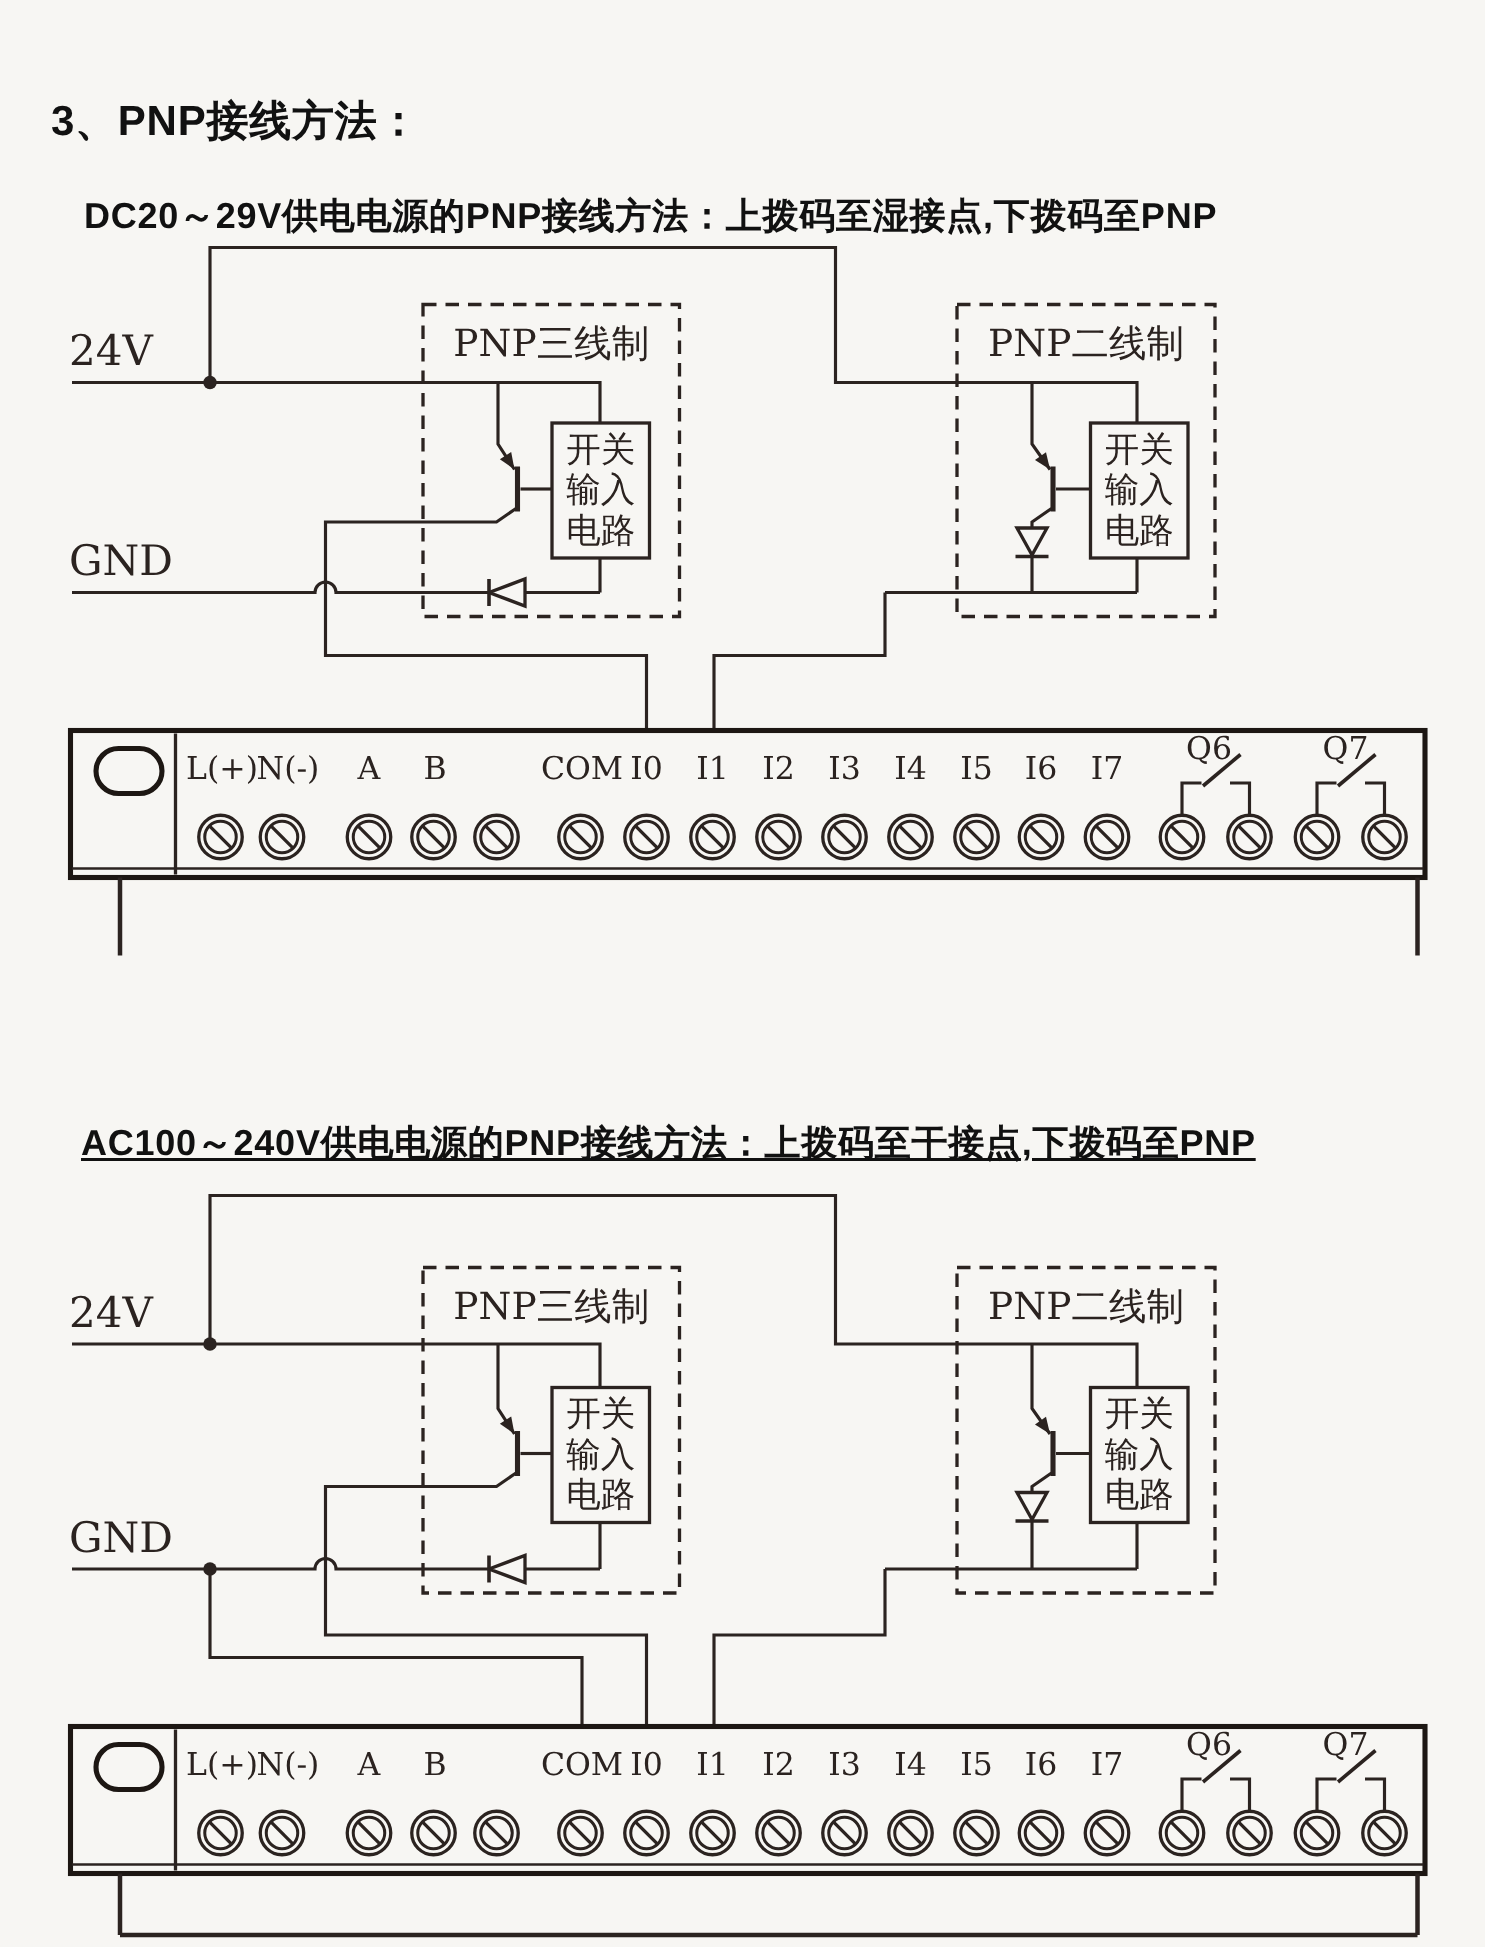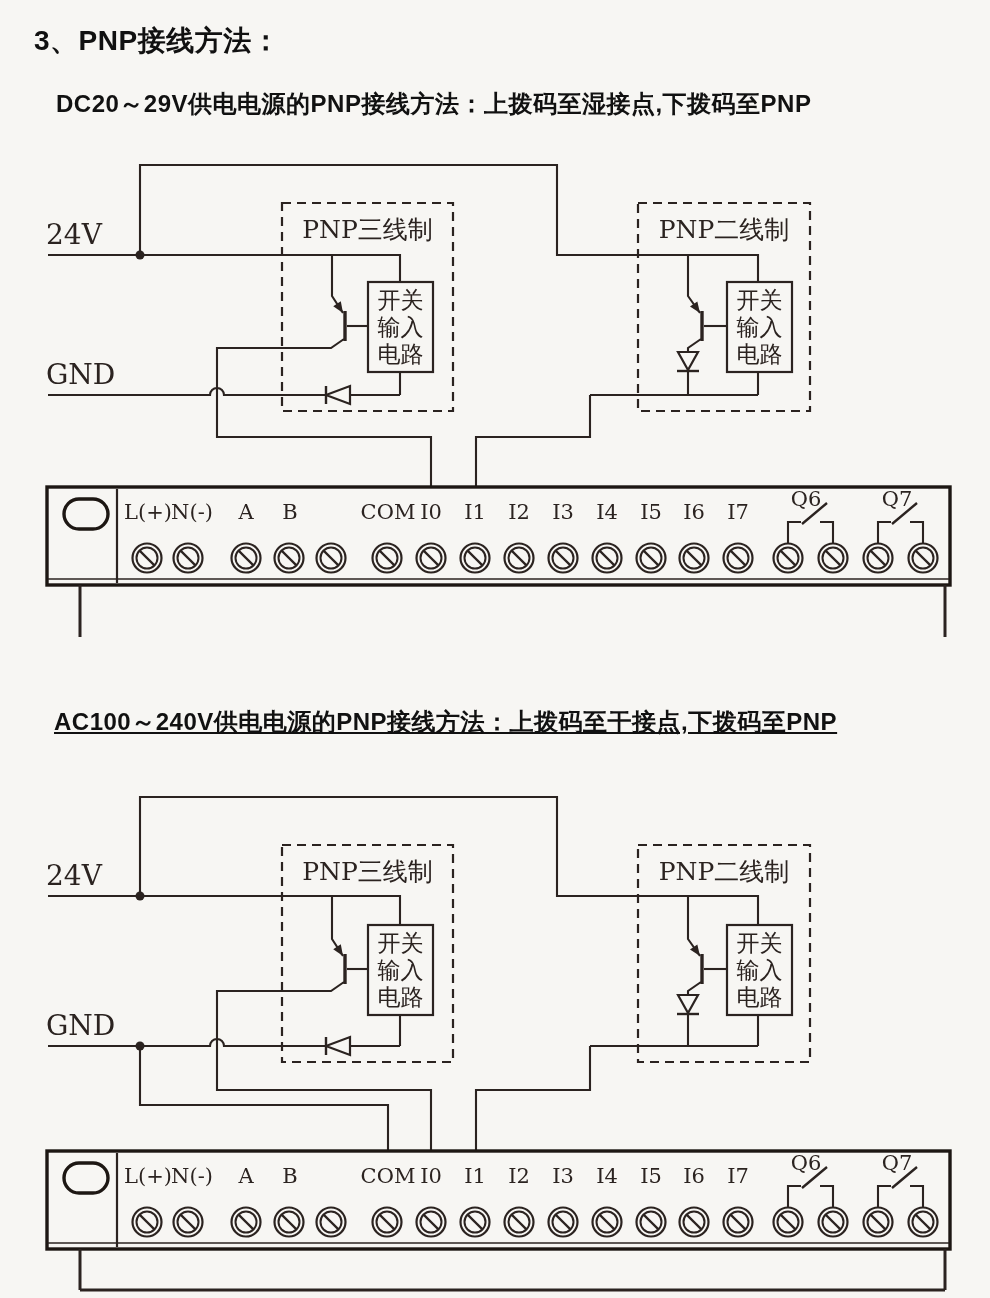--- a/index.html
+++ b/index.html
@@ -9,20 +9,21 @@
     font-family:"Liberation Sans", sans-serif;
     position:relative;
     overflow:hidden;
   }
   .heading{
     position:absolute;
     color:#111;
     font-weight:bold;
     white-space:nowrap;
     letter-spacing:0.5px;
+    margin-top:40px;
   }
   .heading.main{left:34px;top:22px;font-size:28px;}
   .heading.sub{font-size:24px;}
   .heading.dc{left:56px;top:88px;}
   .heading.ac{left:54px;top:706px;text-decoration:underline;}
   #schematic{position:absolute;left:0;top:0;}
   svg text{font-family:"DejaVu Serif", serif;fill:#2b2320;}
 </style>
 </head>
 <body>

